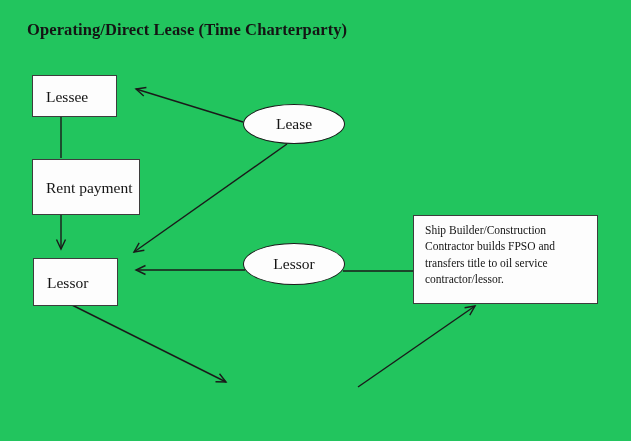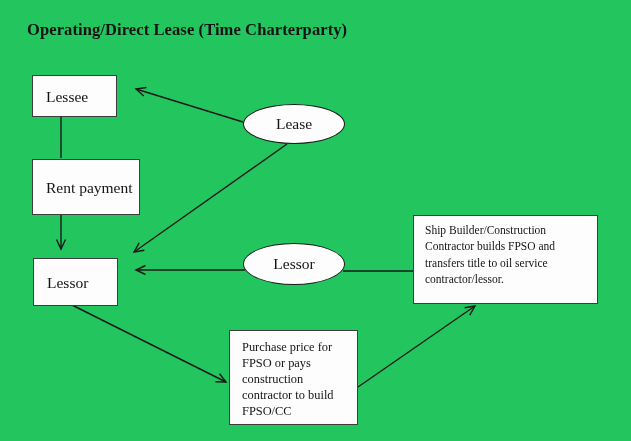--- a/index.html
+++ b/index.html
@@ -124,17 +124,14 @@
   </div>
 
   <div class="oval" id="title-oval">
     <span>Lessor</span>
   </div>
 
   <div class="box" id="ship-box">
     <span>Ship Builder/Construction Contractor builds FPSO and transfers title to oil service contractor/lessor.</span>
   </div>
 
-  <div class="box" id="purchase-box">
-    <span>Purchase price for FPSO or pays construction contractor to build FPSO/CC</span>
-  </div>
 
 </div>
 
 </body></html>

